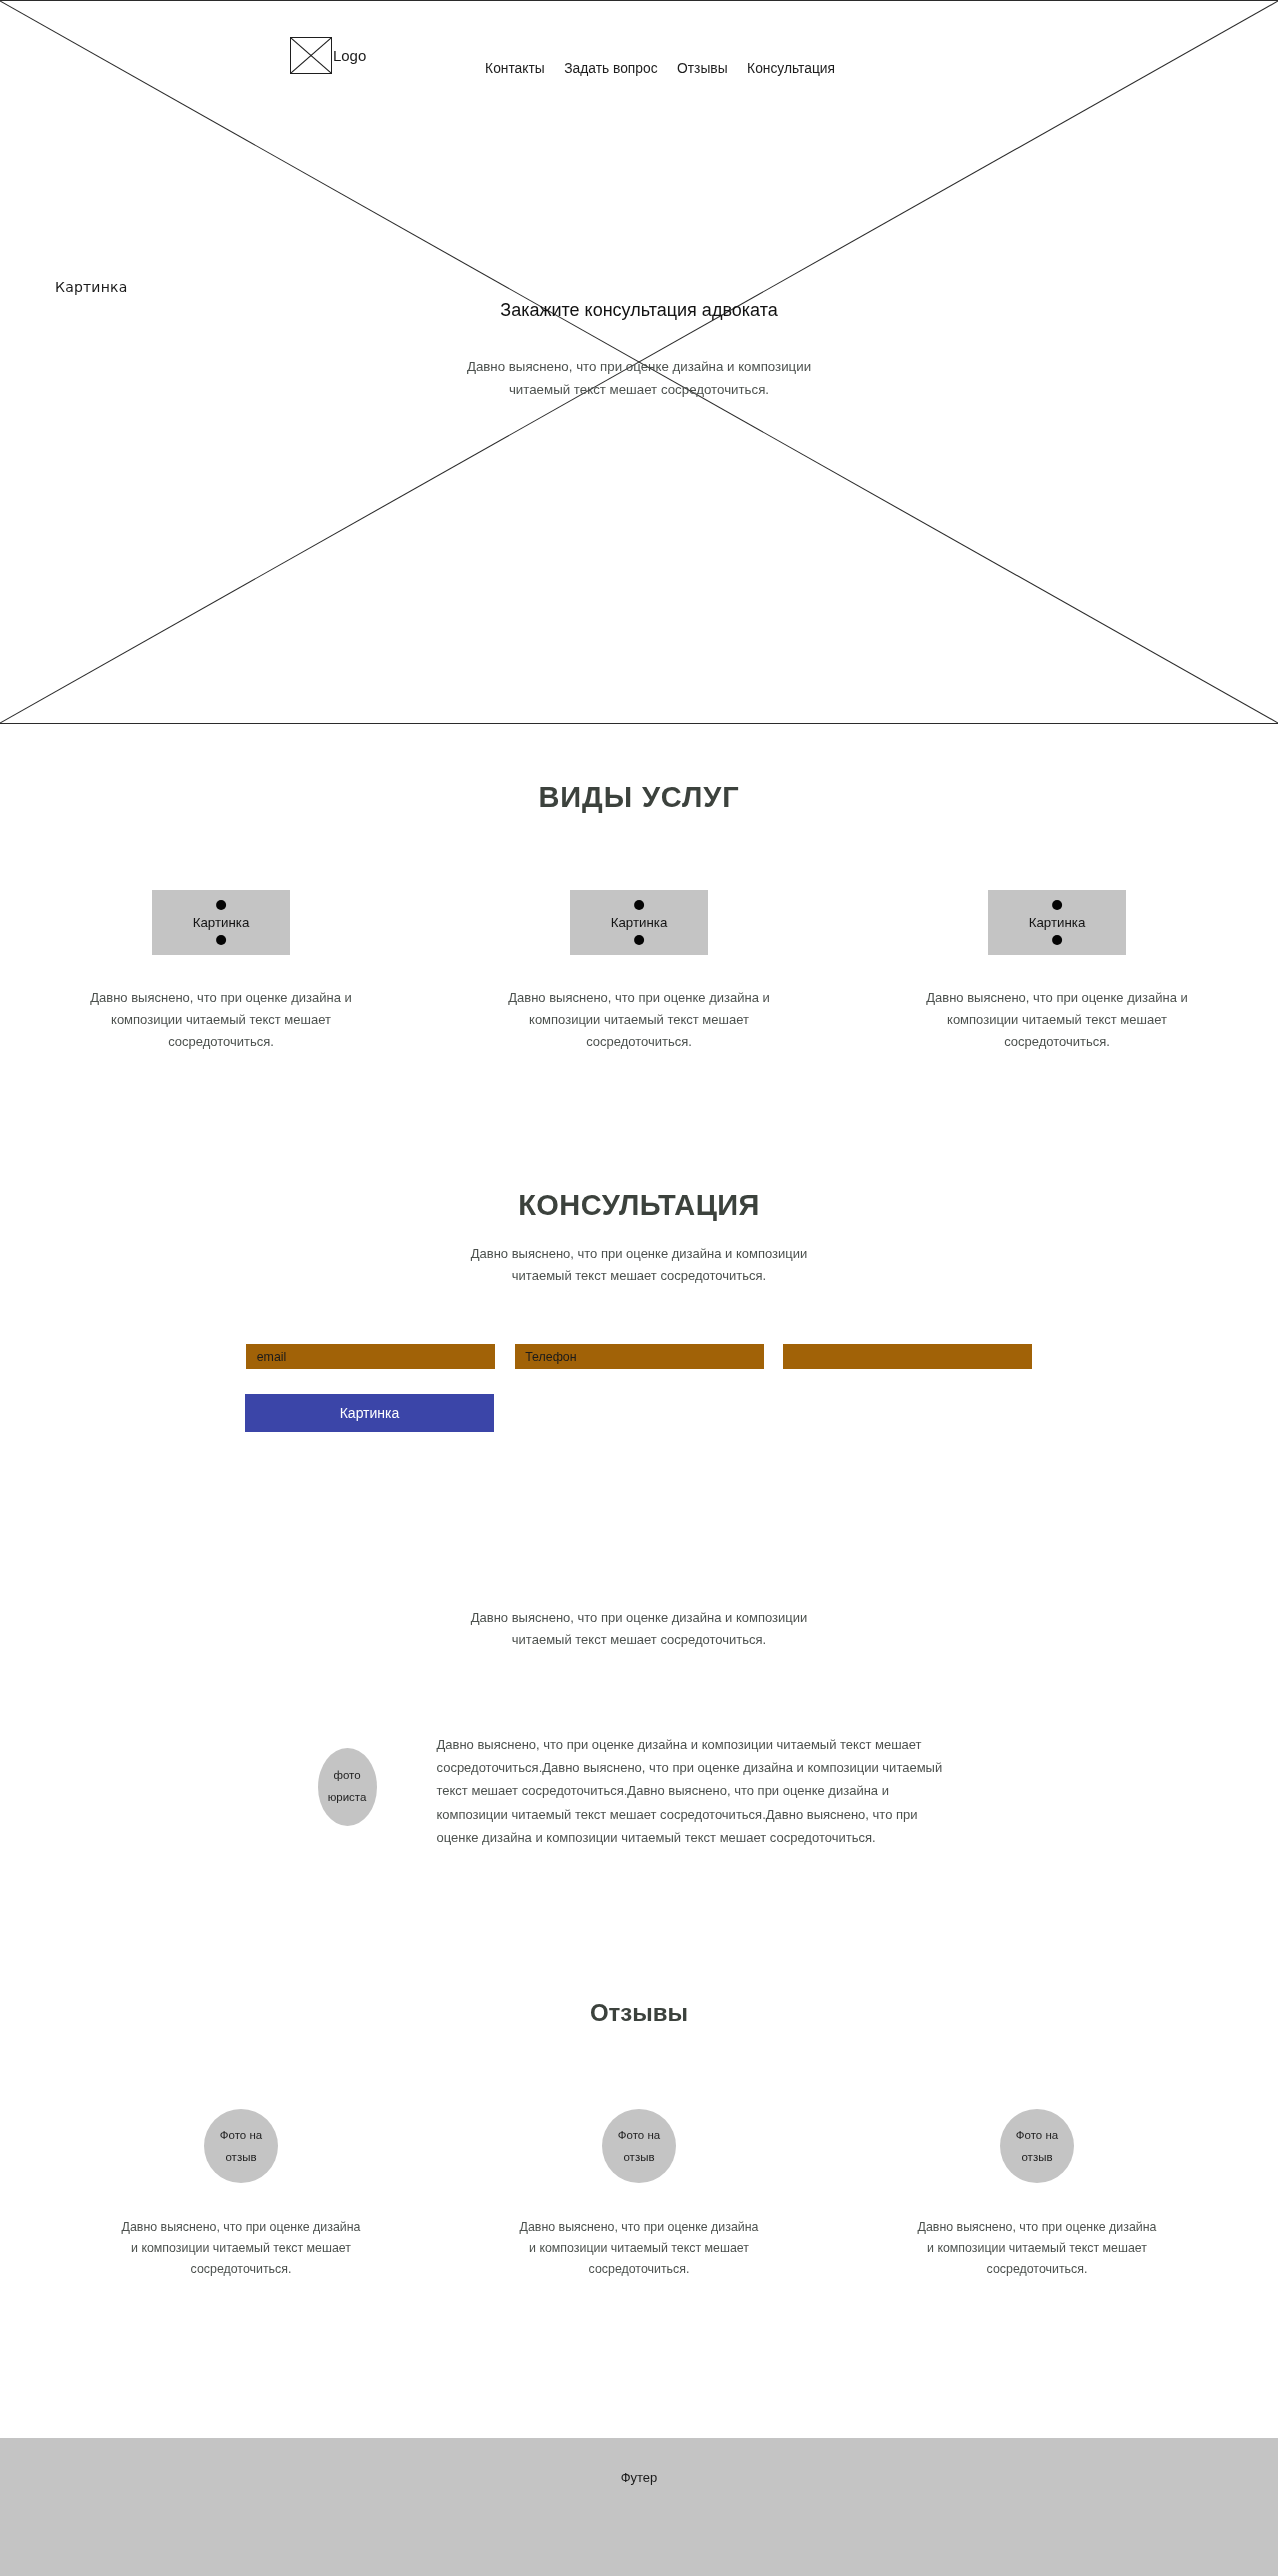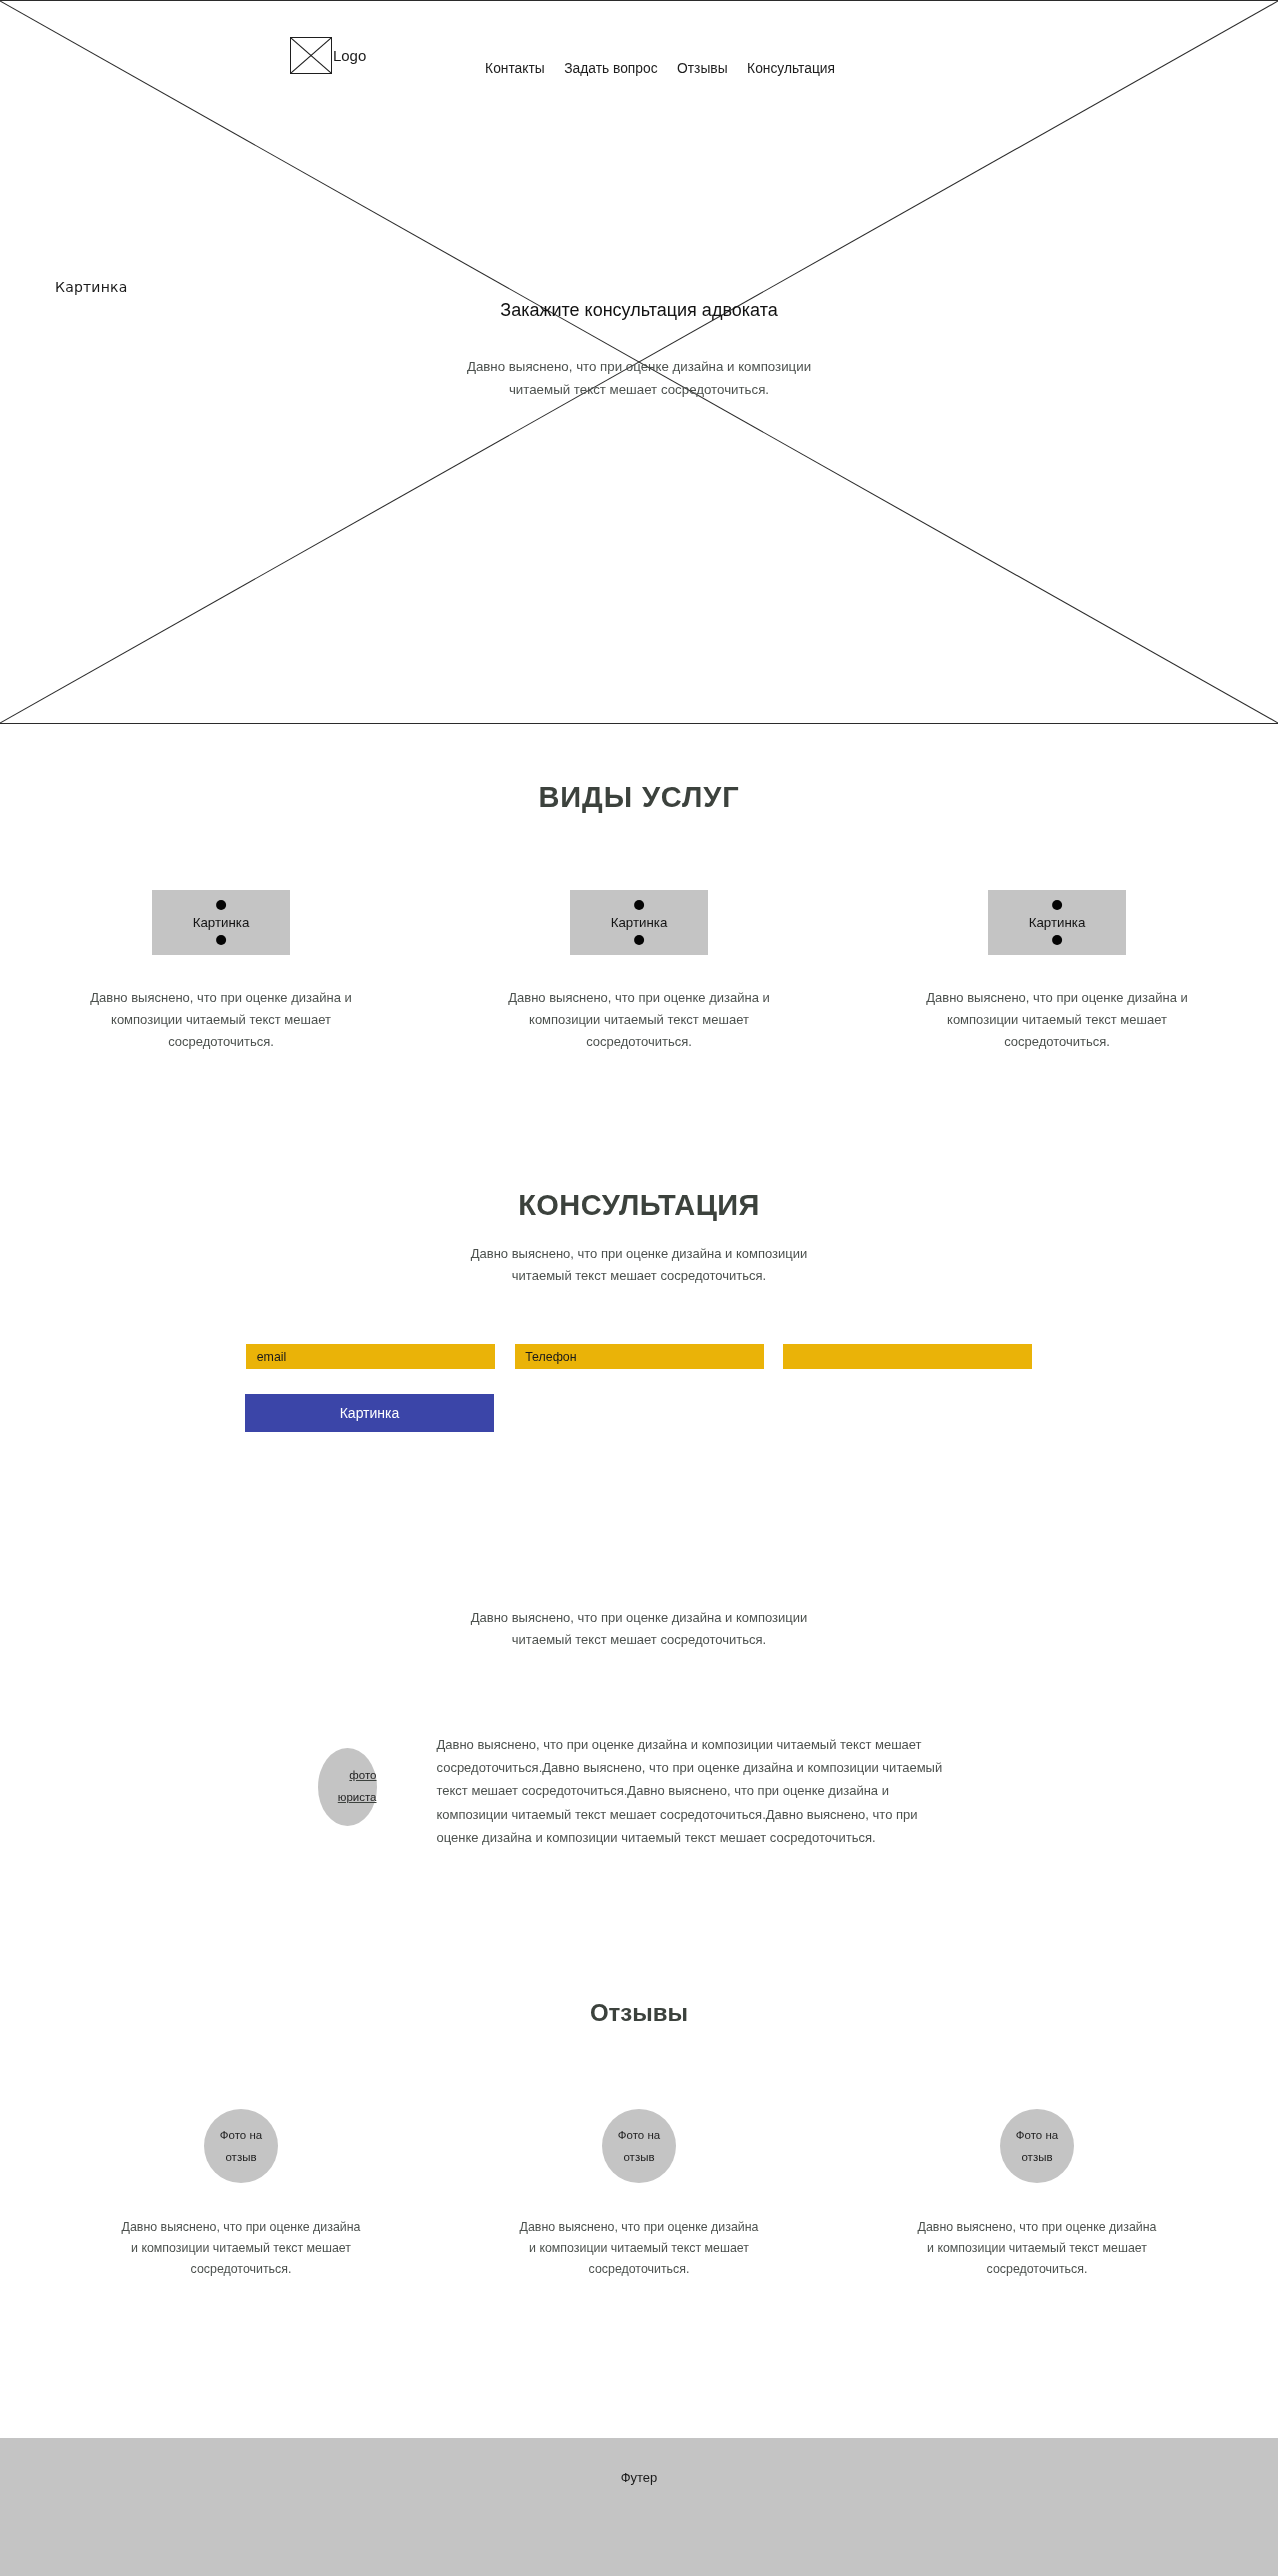--- a/index.html
+++ b/index.html
@@ -211,21 +211,21 @@
   }
   .form-row {
     margin-top: 57px;
     display: flex;
     justify-content: center;
     gap: 19.5px;
   }
   .field {
     width: 249px;
     height: 25px;
-    background: #eab308;
+    background: #a16207;
     border: none;
     outline: none;
     padding: 0 10.7px;
     font-size: 12.4px;
     color: #1b1b1b;
     font-family: "Liberation Sans Narrow", "Liberation Sans", sans-serif;
   }
   .field::placeholder { color: #1b1b1b; opacity: 1; }
   .btn-row {
     margin-top: 25px;
@@ -269,26 +269,25 @@
     align-items: flex-start;
     gap: 60px;
   }
   .lawyer-photo {
     width: 59px;
     height: 78px;
     border-radius: 50%;
     background: #c4c4c4;
     display: flex;
     flex-direction: column;
-    align-items: flex-end;
+    align-items: center;
     justify-content: center;
     flex: none;
     margin-top: 28px;
     line-height: 1.9;
-    text-decoration: underline;
   }
   .lawyer-photo span {
     font-size: 11.5px;
     color: #1e1e1e;
     font-family: "Liberation Sans Narrow", "Liberation Sans", sans-serif;
   }
   .lawyer-bio {
     width: 524px;
     font-size: 13px;
     line-height: 1.78;

